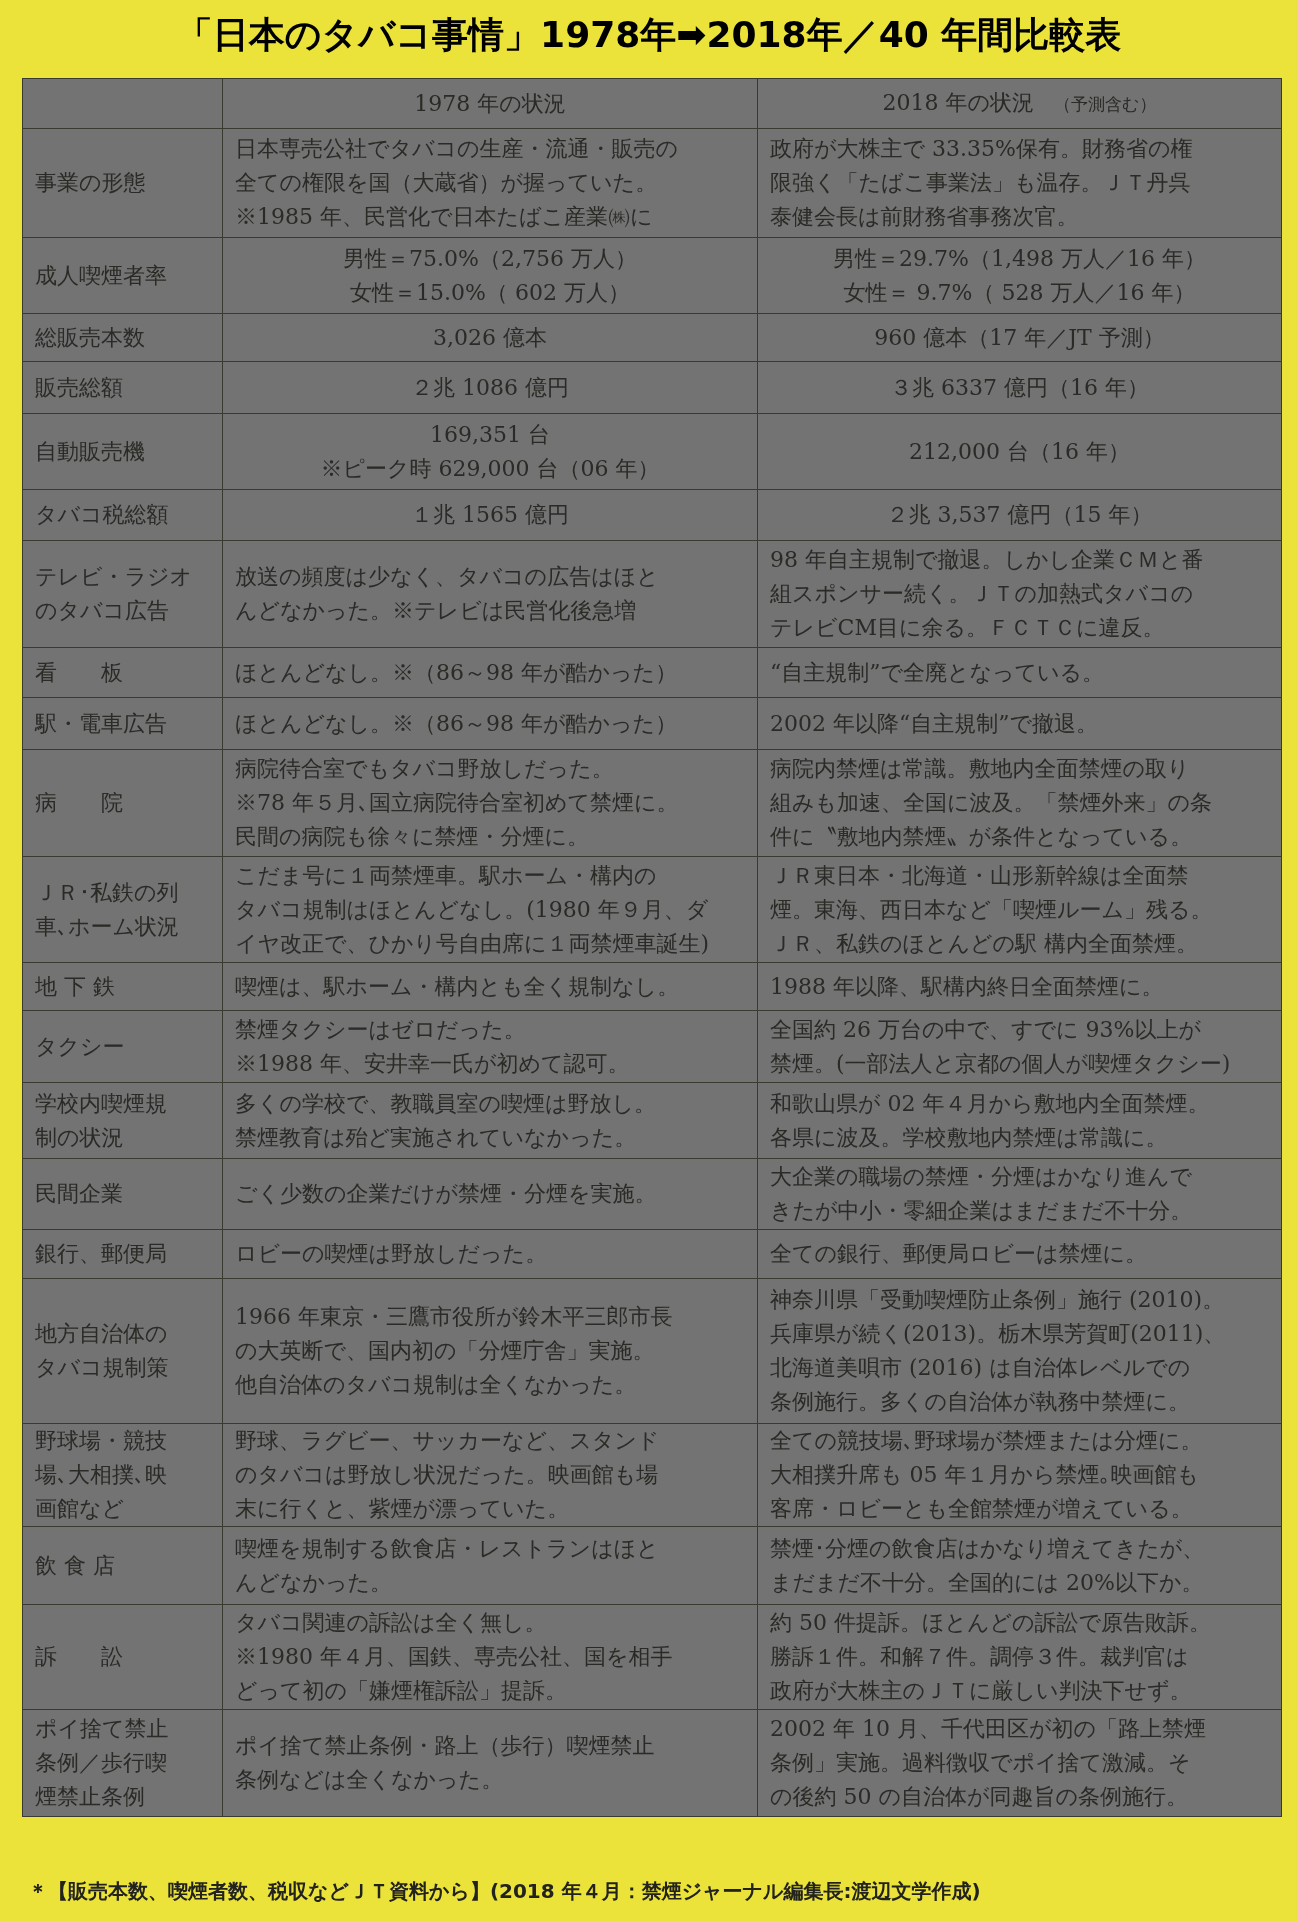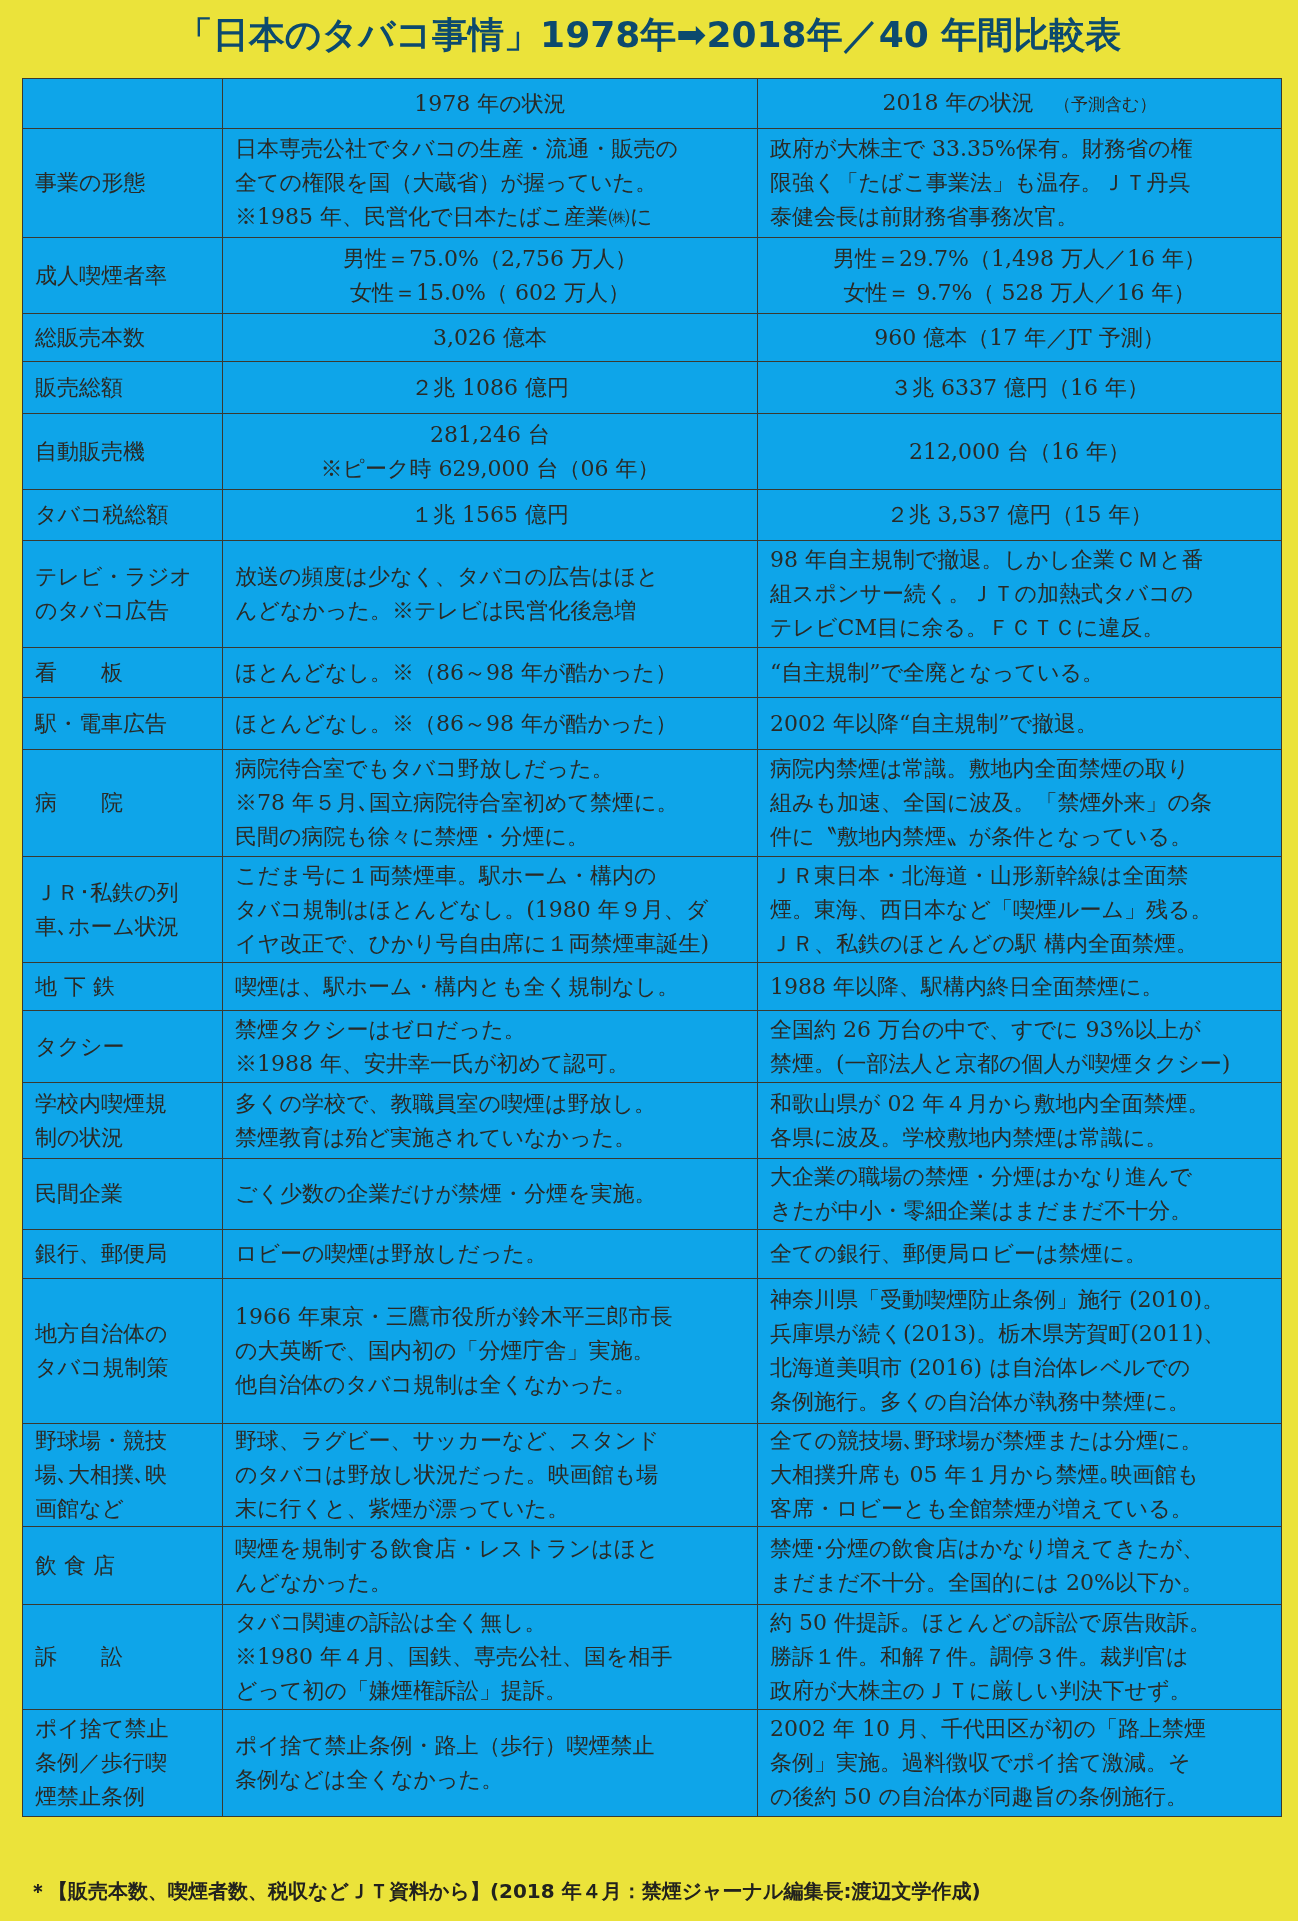--- a/index.html
+++ b/index.html
@@ -10,29 +10,29 @@
     color: #2a2a26;
     position: relative;
     overflow: hidden;
   }
   .title {
     position: absolute; left: 0; top: 8px; width: 1298px;
     text-align: center;
     font-family: "DejaVu Sans", "Liberation Sans", sans-serif;
     font-weight: bold;
     font-size: 36px; letter-spacing: 0px;
-    color: #0c4a6e;
+    color: #000000;
     line-height: 54px;
   }
   table.cmp {
     position: absolute; left: 22px; top: 78px;
     width: 1259px;
     border-collapse: collapse;
     table-layout: fixed;
-    background: #0ea5e9;
+    background: #737373;
   }
   table.cmp td, table.cmp th {
     border: 1.5px solid #3a3a30;
     padding: 0 12px;
     vertical-align: middle;
     font-size: 22px;
     line-height: 34px;
     font-weight: normal;
     overflow: hidden;
   }
@@ -126,21 +126,21 @@
         </td>
         <td class="center">
           <span class="line">３兆 6337 億円（16 年）</span>
         </td>
       </tr>
       <tr style="height: 76px;">
         <td class="label">
           <span class="line">自動販売機</span>
         </td>
         <td class="center">
-          <span class="line">281,246 台</span>
+          <span class="line">169,351 台</span>
           <span class="line">※ピーク時 629,000 台（06 年）</span>
         </td>
         <td class="center">
           <span class="line">212,000 台（16 年）</span>
           <span class="line"> </span>
         </td>
       </tr>
       <tr style="height: 51px;">
         <td class="label">
           <span class="line">タバコ税総額</span>

